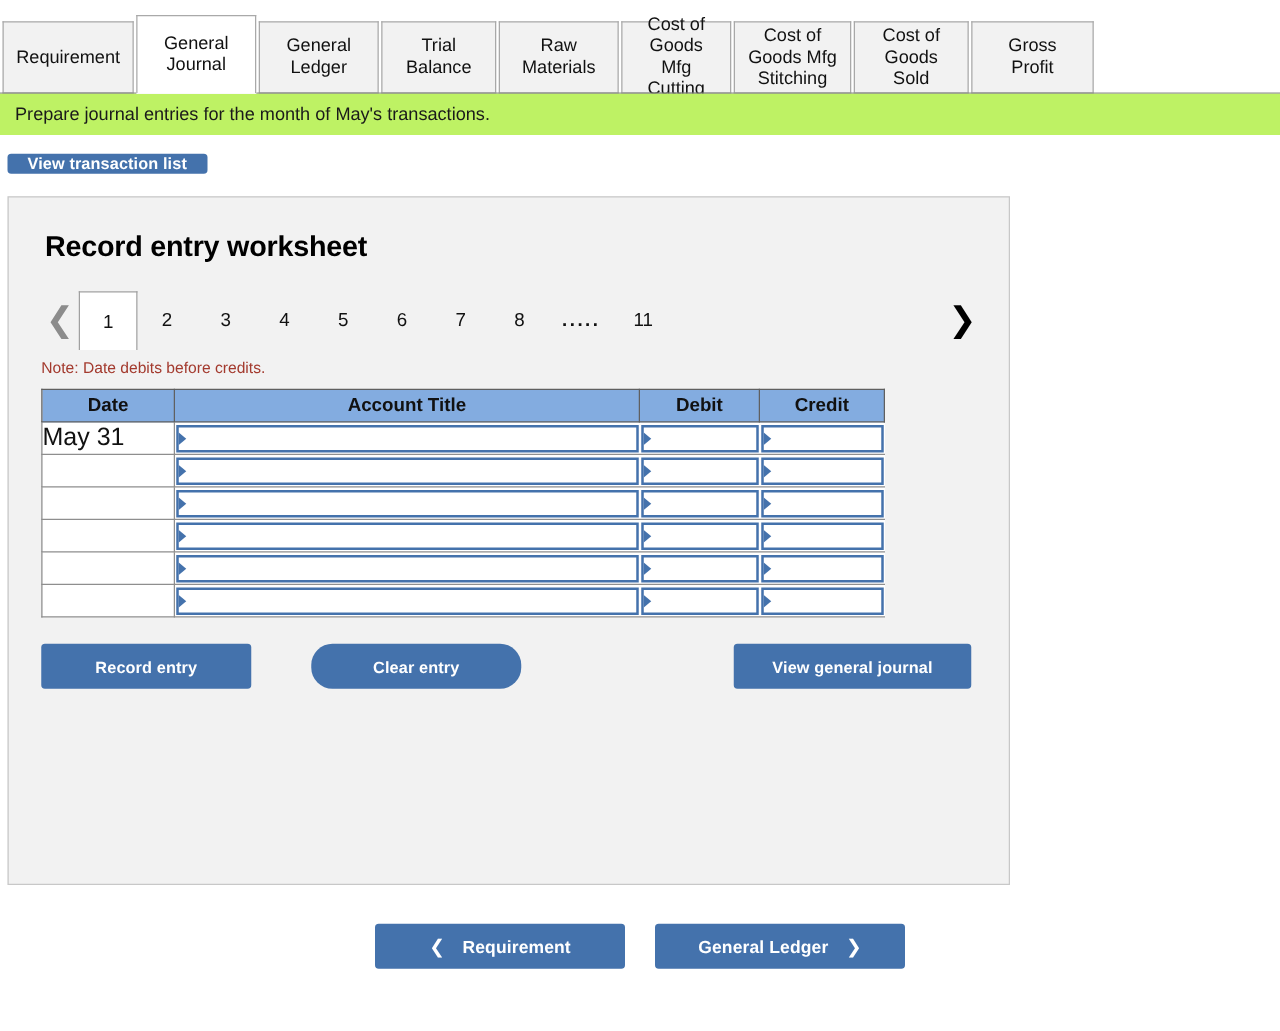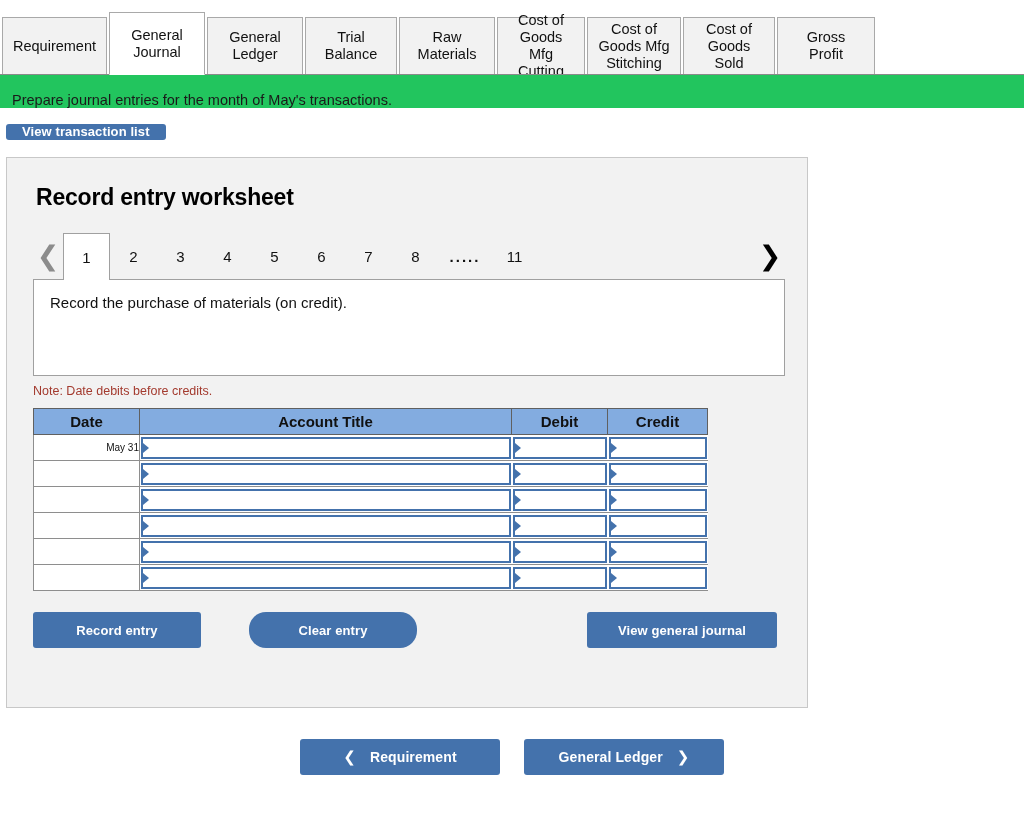--- a/index.html
+++ b/index.html
@@ -49,24 +49,24 @@
   .tab-underline {
     position: absolute;
     left: 0; right: 0; bottom: 0;
     height: 1px;
     background: #8a8a8a;
     z-index: 1;
   }
 
   
   .banner {
-    background: #22c55e;
+    background: #bef264;
     height: 33px;
     display: flex;
-    align-items: flex-end;
+    align-items: center;
     padding-left: 12px;
     font-size: 14.5px;
     color: #1a1a1a;
     position: relative;
     z-index: 2;
   }
 
   
   .btn {
     background: #4472ac;
@@ -182,22 +182,22 @@
     background: #ffffff;
     height: 26px;
     padding: 0;
   }
   .col-date { width: 106px; }
   .col-acct { width: 372px; }
   .col-deb  { width: 96px; }
   .col-cre  { width: 100px; }
 
   .date-cell {
-    text-align: right;
-    font-size: 10px;
+    text-align: left;
+    font-size: 20px;
     color: #111;
   }
   .cell-input {
     position: relative;
     margin: 1px;
     height: 22px;
     background: #ffffff;
     border: 2px solid #4472ac;
     cursor: pointer;
   }
@@ -285,23 +285,20 @@
         <div class="page">5</div>
         <div class="page">6</div>
         <div class="page">7</div>
         <div class="page">8</div>
         <div class="page ellipsis">.....</div>
         <div class="page">11</div>
       </div>
     <div class="pager-chev next">❯</div>
   </div>
 
-  <div class="prompt-box">
-    <span>Record the purchase of materials (on credit).</span>
-  </div>
 
   <div class="note">Note: Date debits before credits.</div>
 
   <table class="jtable">
     <colgroup>
       <col class="col-date">
         <col class="col-acct">
         <col class="col-deb">
         <col class="col-cre">
     </colgroup>

